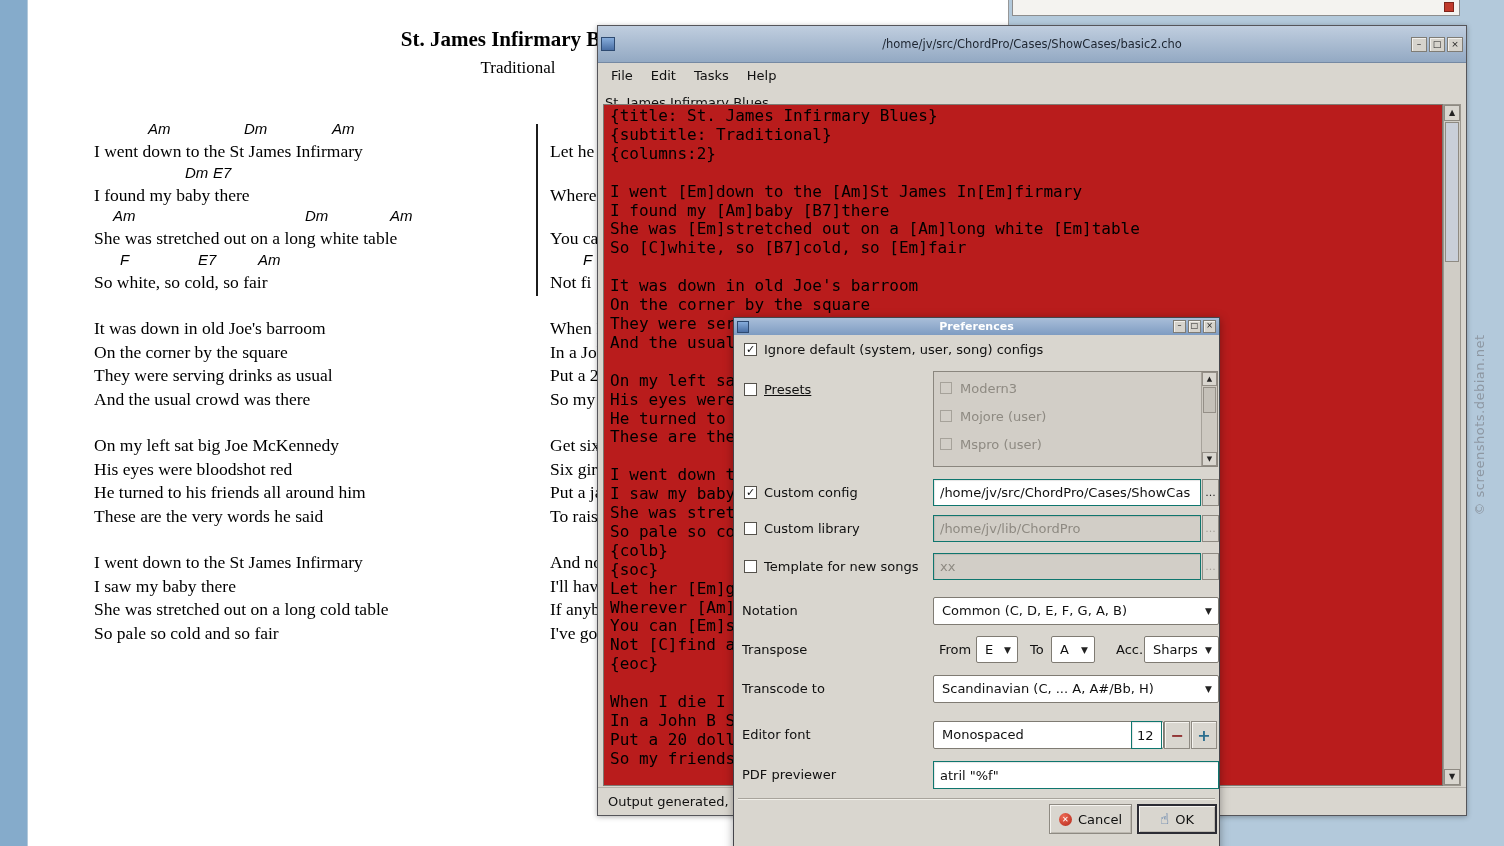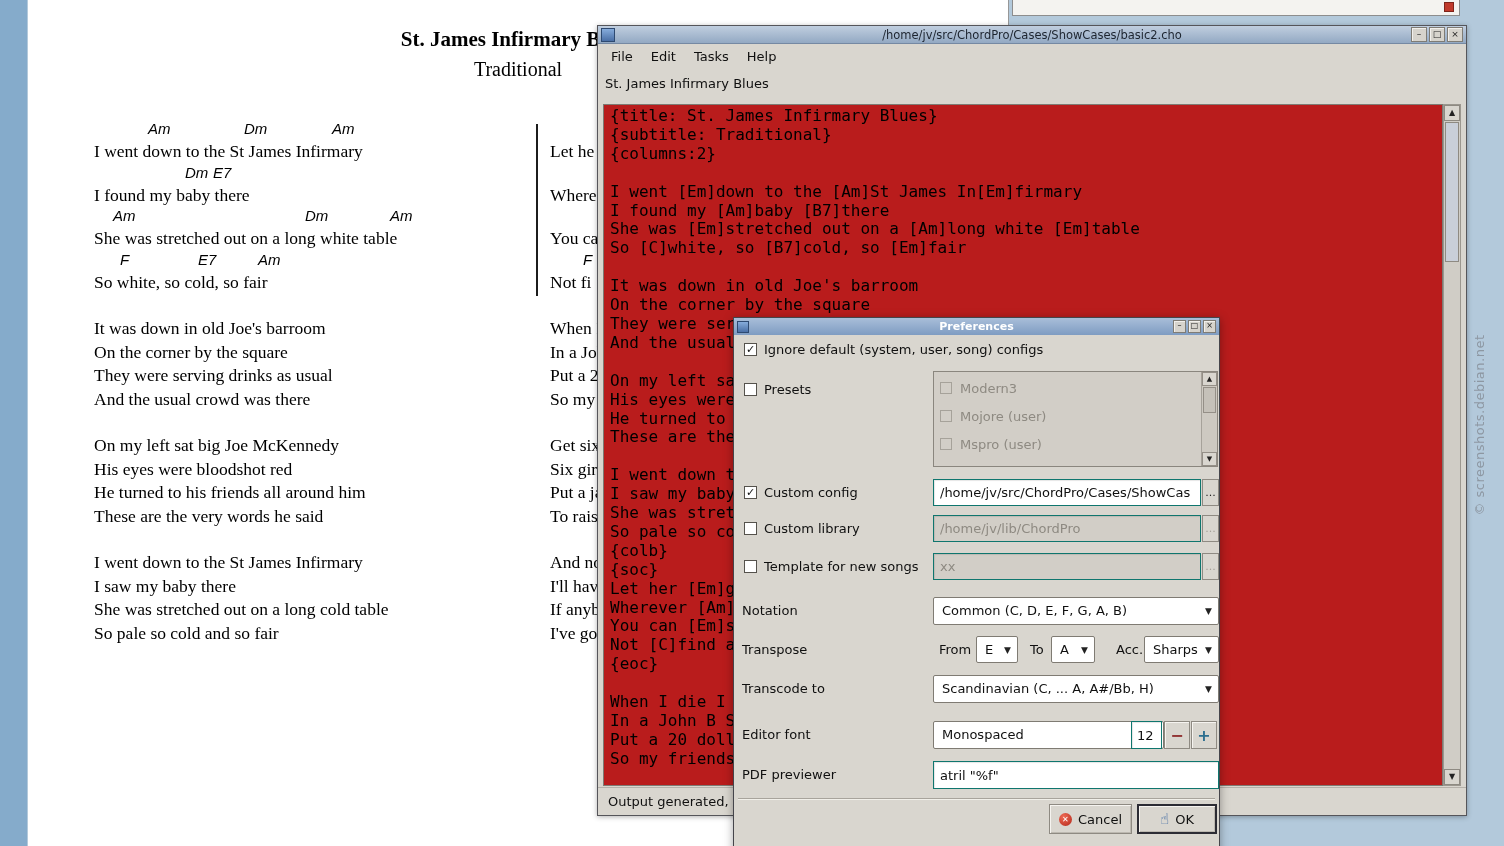--- a/index.html
+++ b/index.html
@@ -6,40 +6,40 @@
   body{position:relative;background:#b3c9db;font-family:"DejaVu Sans",sans-serif;}
   *{box-sizing:border-box;}
   
   #left-strip{position:absolute;left:0;top:0;width:27px;height:846px;background:#85abcb;}
   #bg-window-strip{position:absolute;left:1012px;top:0;width:448px;height:16px;background:#f4f3f0;border:1px solid #8d8d8d;border-top:none;z-index:1;}
   #bg-close{position:absolute;right:5px;top:2px;width:10px;height:10px;background:#c0392b;border:1px solid #7e241a;}
   #watermark{position:absolute;left:1332px;top:415px;width:300px;height:20px;transform:rotate(-90deg);color:#8d97a2;font-size:13px;letter-spacing:.5px;text-align:center;z-index:1;}
   
   #pdf-page{position:absolute;left:28px;top:0;width:981px;height:846px;background:#fff;border-right:1px solid #979797;z-index:2;}
   #pdf-title{position:absolute;top:27px;left:0;width:100%;text-align:center;font-family:"Liberation Serif",serif;font-weight:bold;font-size:21px;color:#000;}
-  #pdf-subtitle{position:absolute;top:58px;left:0;width:100%;text-align:center;font-family:"Liberation Serif",serif;font-size:20px;color:#000;}
+  #pdf-subtitle{position:absolute;top:58px;left:0;width:100%;text-align:center;font-family:"Liberation Serif",serif;font-size:17px;color:#000;}
   .pdf-col{position:absolute;top:120px;width:460px;}
   #pdf-left{left:66px;}
   #pdf-right{left:522px;}
   #chorus-bar{position:absolute;left:508px;top:124px;width:2px;height:172px;background:#1c1c1c;}
   .chord-row{position:relative;height:20px;}
   .chord{position:absolute;top:0;font-family:"Liberation Sans",sans-serif;font-style:italic;font-size:15px;color:#000;white-space:nowrap;}
   .lyric-row{height:23.5px;line-height:23.5px;font-family:"Liberation Serif",serif;font-size:17.5px;color:#000;white-space:nowrap;}
   .pdf-gap{height:23px;}
   
   .titlebar{position:relative;display:flex;align-items:center;padding:0 3px;}
   .titlebar-text{position:absolute;left:0;right:0;text-align:center;pointer-events:none;white-space:nowrap;overflow:hidden;}
   .titlebar-buttons{margin-left:auto;display:flex;gap:2px;z-index:2;}
   .winbtn{width:16px;height:15px;background:#d6d3cc;border:1px solid #7f7c75;font-size:9px;line-height:12px;text-align:center;color:#222;box-shadow:inset 1px 1px 0 #f2f0ec;}
   .winbtn.small{width:13px;height:13px;font-size:8px;line-height:10px;}
   .win-icon{width:14px;height:14px;margin-right:4px;background:linear-gradient(#86acdb,#4a6fa5);border:1px solid #2e4a71;flex:none;}
   .win-icon.small{width:12px;height:12px;}
   
   #editor-window{position:absolute;left:597px;top:25px;width:870px;height:791px;background:#d9d6cf;border:1px solid #55555a;box-shadow:0 1px 5px rgba(0,0,0,.3);z-index:10;}
-  #editor-titlebar{height:18px;background:linear-gradient(to bottom,#c0cedf,#93a9c3);border-bottom:1px solid #7589a3;}
+  #editor-titlebar{height:37px;background:linear-gradient(to bottom,#c0cedf,#93a9c3);border-bottom:1px solid #7589a3;}
   #editor-title-text{font-size:11.5px;color:#1d2530;}
   #editor-menubar{height:25px;display:flex;align-items:center;padding-left:4px;font-size:13px;color:#101010;}
   .menu-item{padding:2px 9px;}
   #editor-tabrow{position:relative;height:29px;font-size:13px;color:#101010;}
   #editor-tab{position:absolute;left:7px;top:7px;}
   #editor-textarea{position:absolute;left:5px;top:78px;right:23px;bottom:29px;background:#b91c1c;border:1px solid #7e7a73;overflow:hidden;}
   #editor-pre{margin:0;padding:2px 0 0 6px;font-family:"DejaVu Sans Mono",monospace;font-size:16px;line-height:18.9px;color:#000;white-space:pre;}
   #editor-vscroll{position:absolute;right:5px;top:78px;bottom:29px;width:18px;background:#d0cdc6;border:1px solid #9b978f;}
   .scroll-btn{position:absolute;left:0;width:16px;height:16px;background:#d9d6cf;border:1px solid #8e8a82;text-align:center;font-size:8px;line-height:14px;color:#222;}
   #editor-scroll-up{top:0;}
@@ -239,21 +239,21 @@
         <span class="winbtn small">□</span>
         <span class="winbtn small">×</span>
       </span>
   </div>
   <div id="prefs-body">
 
     <span class="checkbox checked" style="left:10px;top:8px;">✓</span>
     <span class="plabel" style="left:30px;top:7px;">Ignore default (system, user, song) configs</span>
 
     <span class="checkbox" style="left:10px;top:48px;"></span>
-    <span class="plabel" style="left:30px;top:47px;">Presets</span>
+    <span class="plabel" style="left:30px;top:47px;text-decoration:underline;">Presets</span>
     <div class="listbox" style="left:199px;top:36px;width:285px;height:96px;">
       <div id="presets-items">
           <div class="preset-item">
             <span class="preset-cb"></span>
             <span>Modern3</span>
           </div>
           <div class="preset-item">
             <span class="preset-cb"></span>
             <span>Mojore (user)</span>
           </div>

